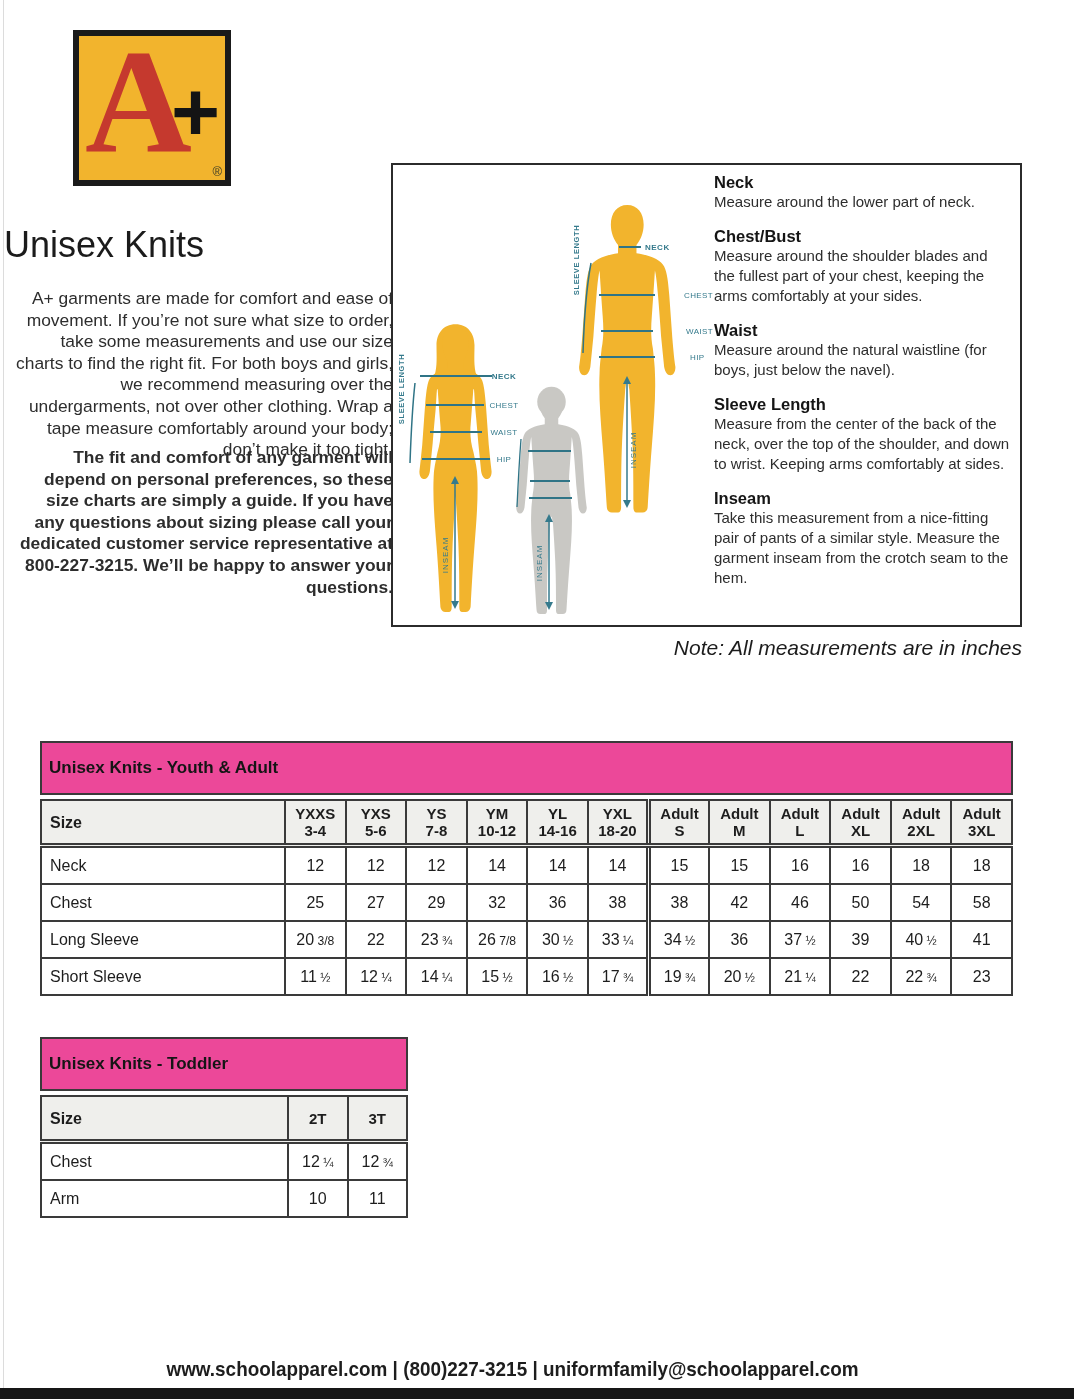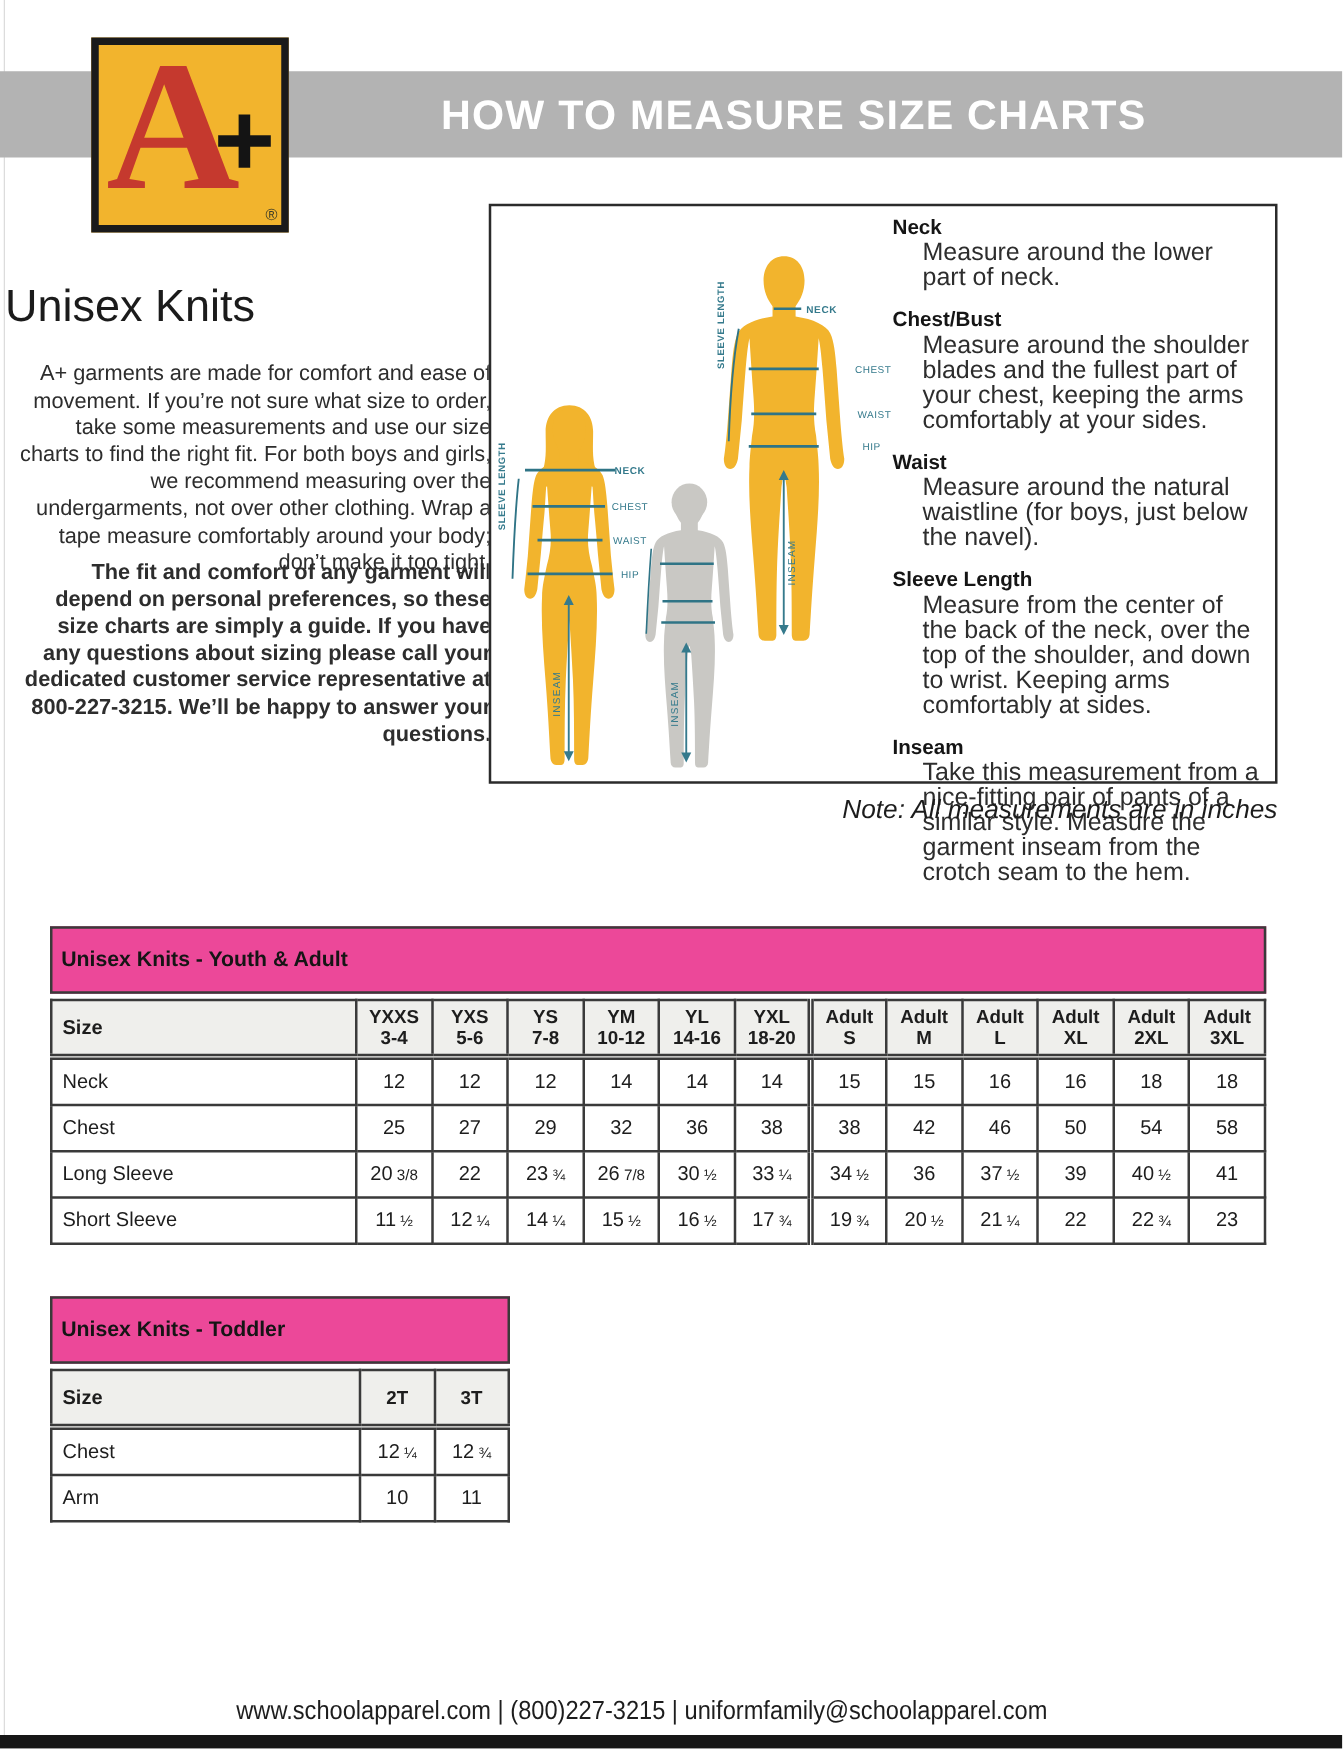--- a/index.html
+++ b/index.html
@@ -22,21 +22,21 @@
   .intro-heading{position:absolute;left:4px;top:224px;margin:0;font-size:36px;font-weight:400;color:#1b1b1b;}
   .para{position:absolute;left:13px;width:380px;margin:0;font-size:17.4px;line-height:21.6px;color:#2d2d2d;text-align:right;}
   .p1{top:288px;} .p2{top:447px;font-weight:bold;}
   
   .diagram-box{position:absolute;left:391px;top:163px;width:631px;height:464px;
                border:2px solid #2b2b2b;box-sizing:border-box;background:#fff;}
   .diagram-box svg{position:absolute;left:0;top:0;}
   .instructions{position:absolute;left:321px;top:7px;width:296px;}
   .instr{margin:0 0 14px 0;}
   .instr-h{font-size:16.5px;font-weight:bold;line-height:20px;color:#151515;}
-  .instr-b{font-size:20px;line-height:20px;color:#2d2d2d;margin-left:24px;}
+  .instr-b{font-size:15px;line-height:20px;color:#2d2d2d;}
   .note{position:absolute;left:391px;top:636px;width:631px;text-align:right;
         font-style:italic;font-size:21px;color:#1c1c1c;}
   
   .tbl-wrap{position:absolute;left:40px;}
   .t1{top:741px;width:973px;}
   .t2{top:1037px;width:368px;}
   .tbl-title{height:50px;line-height:50px;border:2px solid #3a3a3a;background:#ec4899;
              font-size:17px;font-weight:bold;color:#151515;padding-left:7px;margin-bottom:4px;}
   table.size-table{width:100%;border-collapse:collapse;table-layout:fixed;
                    border:2px solid #3a3a3a;background:#fff;}
@@ -45,39 +45,36 @@
   table.size-table th,table.size-table td{border:2px solid #3a3a3a;color:#1d1d1d;}
   table.size-table thead th{background:#EFEFEC;height:40px;font-size:15px;font-weight:bold;
                             line-height:17px;text-align:center;vertical-align:middle;
                             border-bottom:5px double #3a3a3a;}
   table.size-table th.lbl{ text-align:left;padding-left:8px;font-size:16px;}
   table.size-table tbody td{height:33px;font-size:16px;text-align:center;vertical-align:middle;}
   table.size-table tbody td.lbl{text-align:left;padding-left:8px;}
   table.size-table .grp{border-left:5px double #3a3a3a;}
   .fr{font-size:0.76em;}
   
-  .footer{position:absolute;left:0;top:1357px;width:1026px;text-align:center;}
+  .footer{position:absolute;left:0;top:1357px;width:1026px;text-align:center;font-weight:bold;}
   .footer-text{display:inline-block;font-size:21px;color:#1d1d1d;transform:scaleX(0.9);transform-origin:center;}
   .bottom-bar{position:absolute;left:0;bottom:0;width:1074px;height:11px;background:#161616;}
   
   svg text{font-family:"Liberation Sans",sans-serif;fill:#357A8C;}
   .mlabel{font-size:8px;letter-spacing:0.4px;}
   .mlabel-b{font-size:8px;font-weight:bold;letter-spacing:0.5px;}
   .vlabel{font-size:7.5px;font-weight:bold;letter-spacing:0.6px;}
   .vlabel-n{font-size:8px;letter-spacing:1px;}
 </style>
 </head>
 <body>
 
 <div class="page">
   <div class="left-edge"></div>
 
-  <div class="band">
-    <div class="band-title">HOW TO MEASURE SIZE CHARTS</div>
-  </div>
 
   <div class="logo">
     <span class="logo-a">A</span>
     <span class="logo-plus">+</span>
     <span class="logo-reg">®</span>
   </div>
 
   <h1 class="intro-heading">Unisex Knits</h1>
   <p class="para p1">A+ garments are made for comfort and ease of movement. If you’re not sure what size to order, take some measurements and use our size charts to find the right fit. For both boys and girls, we recommend measuring over the undergarments, not over other clothing. Wrap a tape measure comfortably around your body; don’t make it too tight.</p>
   <p class="para p2">The fit and comfort of any garment will depend on personal preferences, so these size charts are simply a guide. If you have any questions about sizing please call your dedicated customer service representative at 800-227-3215. We’ll be happy to answer your questions.</p>

